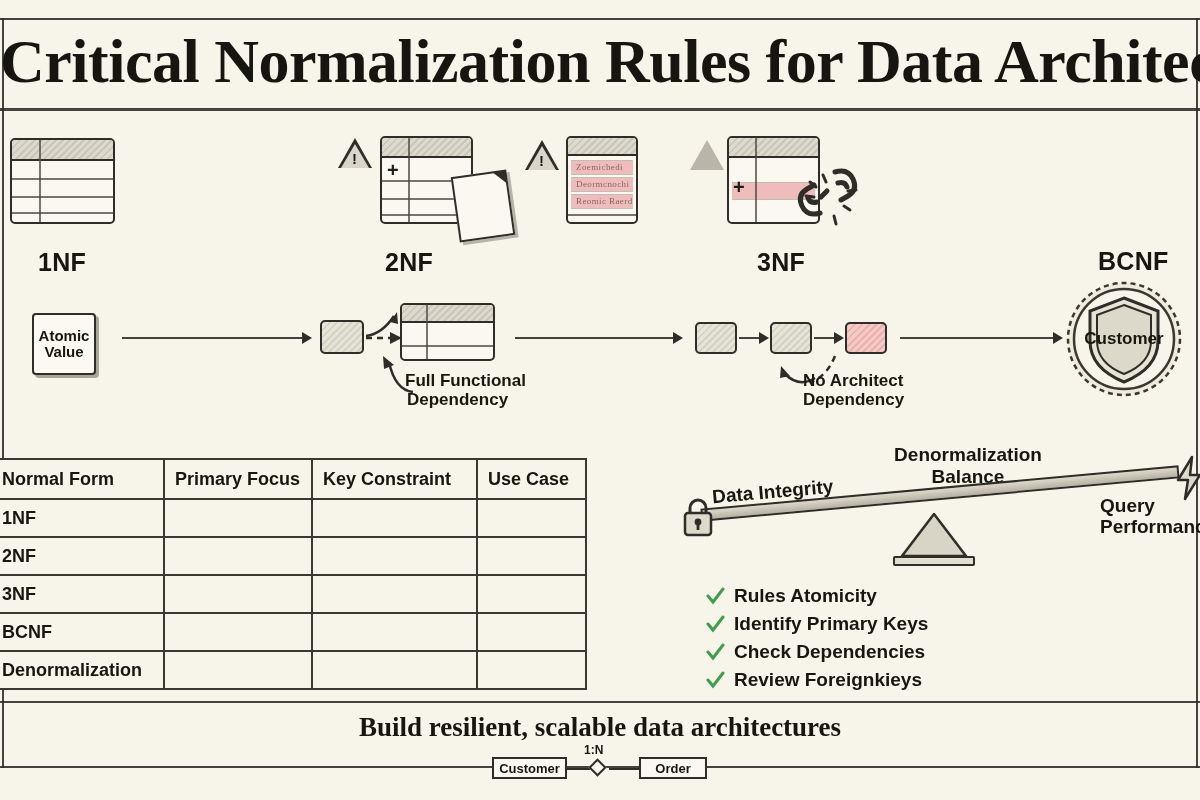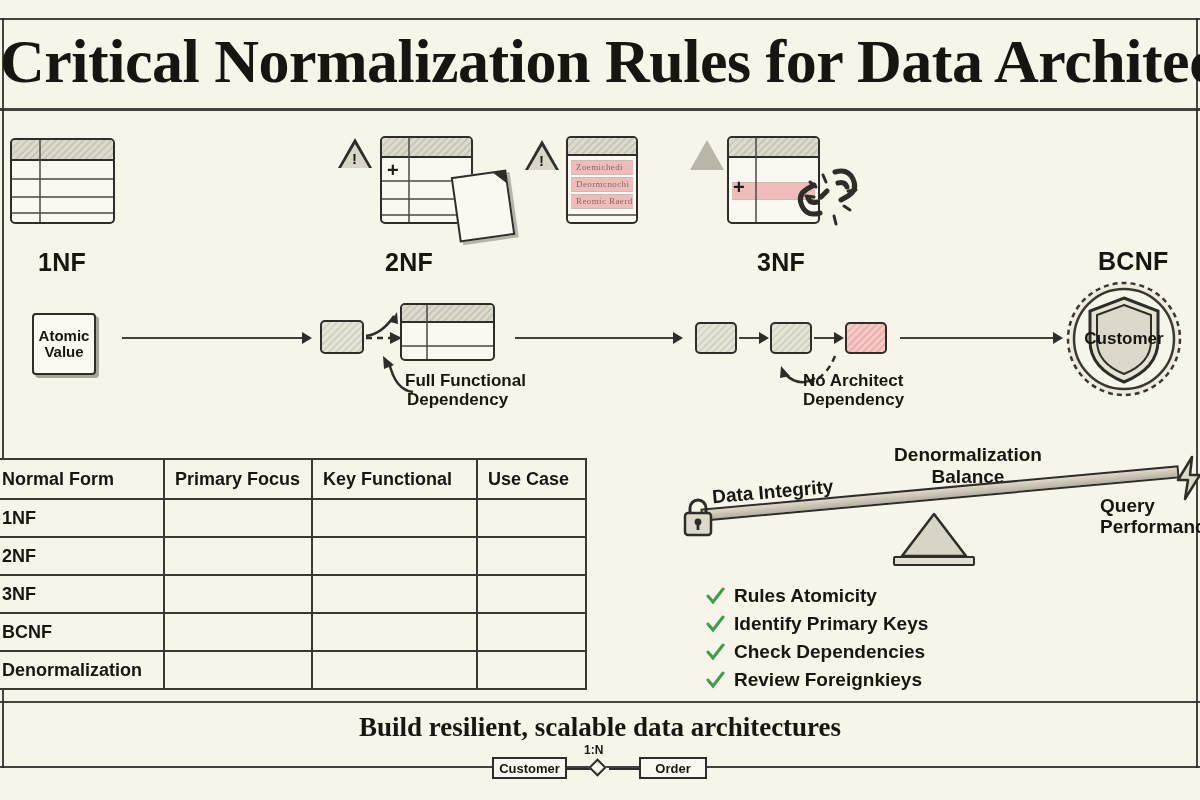--- a/index.html
+++ b/index.html
@@ -420,21 +420,21 @@
   </svg>
   <div style="position:absolute; left:1063px; top:329px; width:122px; text-align:center;
               font-size:17px; font-weight:bold; color:#17160f;">Customer</div>
 
   <div class="cmp">
     <table>
       <thead>
         <tr>
           <th>Normal Form</th>
           <th>Primary Focus</th>
-          <th>Key Functional</th>
+          <th>Key Constraint</th>
           <th>Use Case</th>
         </tr>
       </thead>
       <tbody>
         <tr>
           <td>1NF</td>
           <td></td>
           <td></td>
           <td></td>
         </tr>

